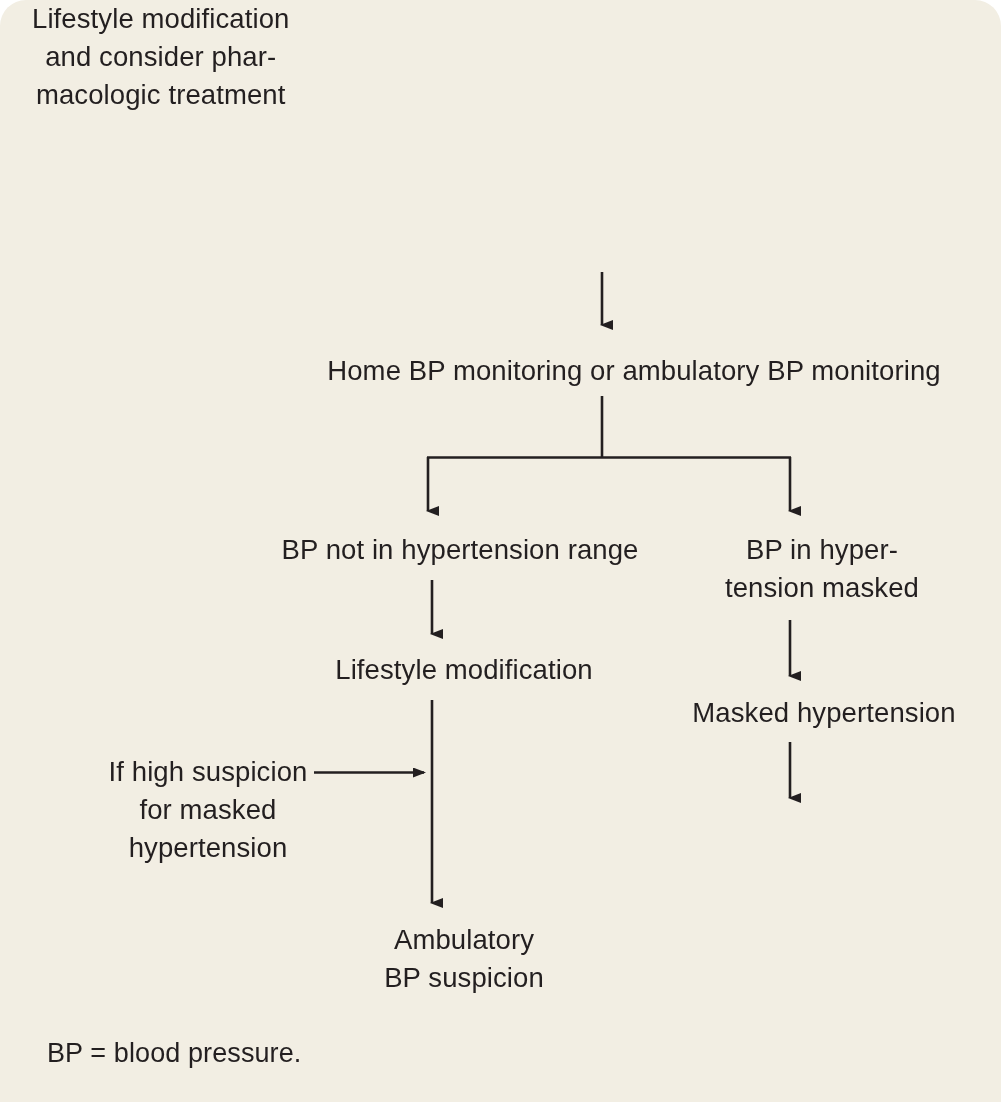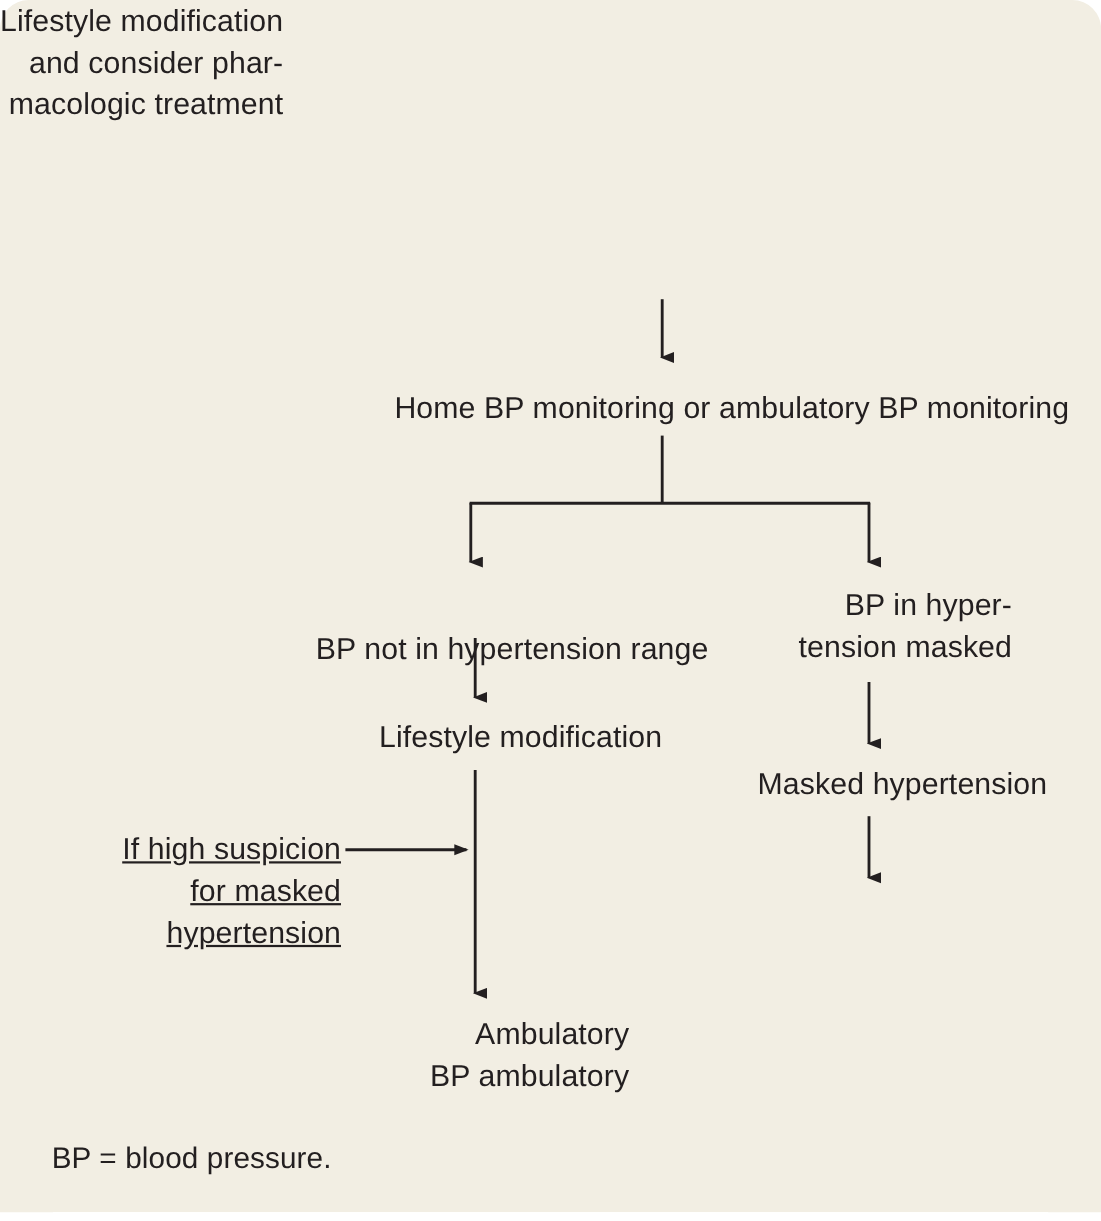--- a/index.html
+++ b/index.html
@@ -44,36 +44,36 @@
     pointer-events: none;
   }
   .node {
     position: absolute;
     color: #231f20;
     font-size: 27.5px;
     line-height: 38px;
     letter-spacing: 0.1px;
     white-space: pre-line;
   }
-  .node.center { text-align: right; }
+  .node.center { text-align: center; padding-left: 32px; }
   .footnote {
     position: absolute;
     color: #231f20;
     font-size: 27px;
     line-height: 32px;
     letter-spacing: 0.1px;
   }
 
   
   #node-trigger      { left: 302px; top: 155px;  width: 600px; }
   #node-monitoring   { left: 232px; top: 352px;  width: 740px; }
-  #node-left-branch  { left: 212px; top: 531px;  width: 432px; margin-top: 40px; }
+  #node-left-branch  { left: 212px; top: 531px;  width: 432px; }
   #node-right-branch { left: 660px; top: 531px;  width: 260px; }
   #node-lifestyle    { left: 262px; top: 651px;  width: 340px; }
-  #node-suspicion    { left: 42px;  top: 753px;  width: 268px; text-decoration: underline; }
+  #node-suspicion    { left: 42px;  top: 753px;  width: 268px; }
   #node-ambulatory   { left: 292px; top: 921px;  width: 280px; }
   #node-masked       { left: 632px; top: 694px;  width: 320px; }
   #footnote-bp       { left: 47px;  top: 1037px; width: 420px; }
 </style>
 </head>
 <body>
 
 <div id="figure-root">
 
   <div class="panel"></div>
@@ -120,21 +120,21 @@
   <div class="node center" id="node-right-branch">BP in hyper-
 tension masked</div>
 
   <div class="node center" id="node-lifestyle">Lifestyle modification</div>
 
   <div class="node center" id="node-suspicion">If high suspicion
 for masked
 hypertension</div>
 
   <div class="node center" id="node-ambulatory">Ambulatory
-BP ambulatory</div>
+BP suspicion</div>
 
   <div class="node center" id="node-masked">Masked hypertension</div>
 
   <div class="node center" id="node-pharmacologic">Lifestyle modification
 and consider phar-
 macologic treatment</div>
 
   <div class="footnote" id="footnote-bp">BP = blood pressure.</div>
 
 </div>

